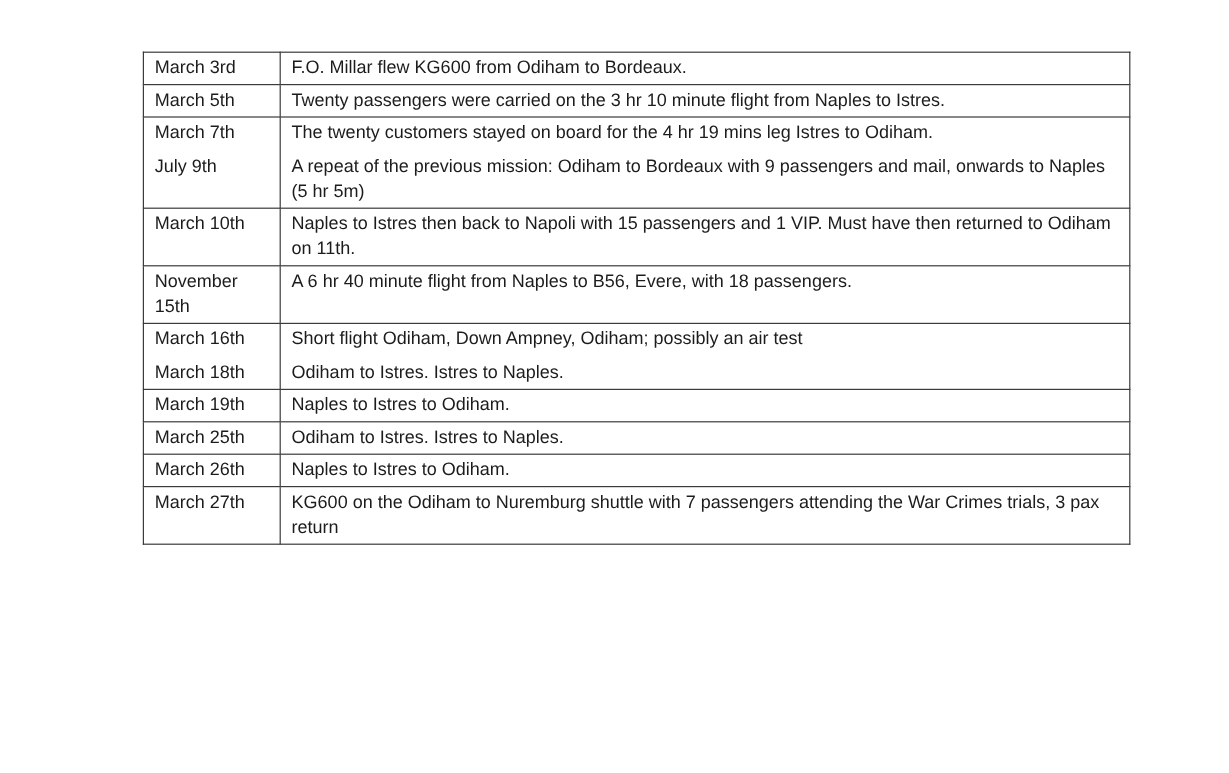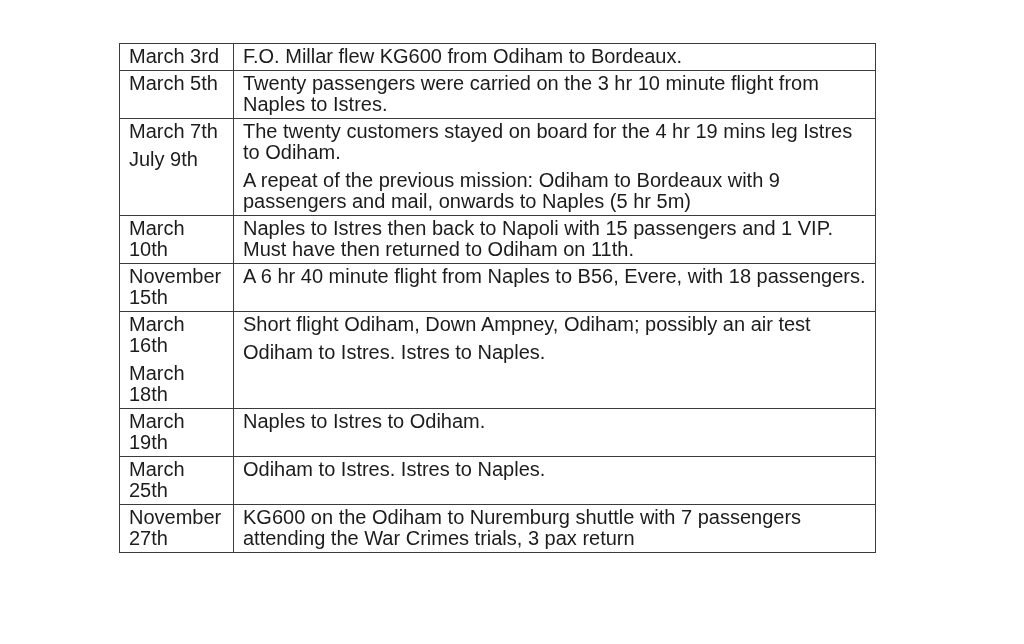--- a/index.html
+++ b/index.html
@@ -12,24 +12,24 @@
     height: 644px;
     position: relative;
     overflow: hidden;
     font-family: "Liberation Sans", sans-serif;
     color: #1c1c1c;
   }
   .flight-table {
     position: absolute;
     left: 119px;
     top: 43px;
-    width: 757px;
+    width: 823px;
     border-collapse: collapse;
     table-layout: fixed;
-    font-size: 20px;
+    font-size: 15px;
     line-height: 21px;
   }
   .flight-table td {
     border: 1.5px solid #3b3b3b;
     vertical-align: top;
     padding: 2px 8px 3px 9px;
     word-wrap: break-word;
   }
   .flight-table td.date-cell {
     width: 96px; 
@@ -110,21 +110,29 @@
         <tr>
           <td class="date-cell">
             <p>March 25th</p>
           </td>
           <td class="desc-cell">
             <p>Odiham to Istres. Istres to Naples.</p>
           </td>
         </tr>
         <tr>
           <td class="date-cell">
-            <p>November 27th</p>
+            <p>March 26th</p>
+          </td>
+          <td class="desc-cell">
+            <p>Naples to Istres to Odiham.</p>
+          </td>
+        </tr>
+        <tr>
+          <td class="date-cell">
+            <p>March 27th</p>
           </td>
           <td class="desc-cell">
             <p>KG600 on the Odiham to Nuremburg shuttle with 7 passengers attending the War Crimes trials, 3 pax return</p>
           </td>
         </tr>
       </tbody>
   </table>
 </div>
 
 </body></html>

